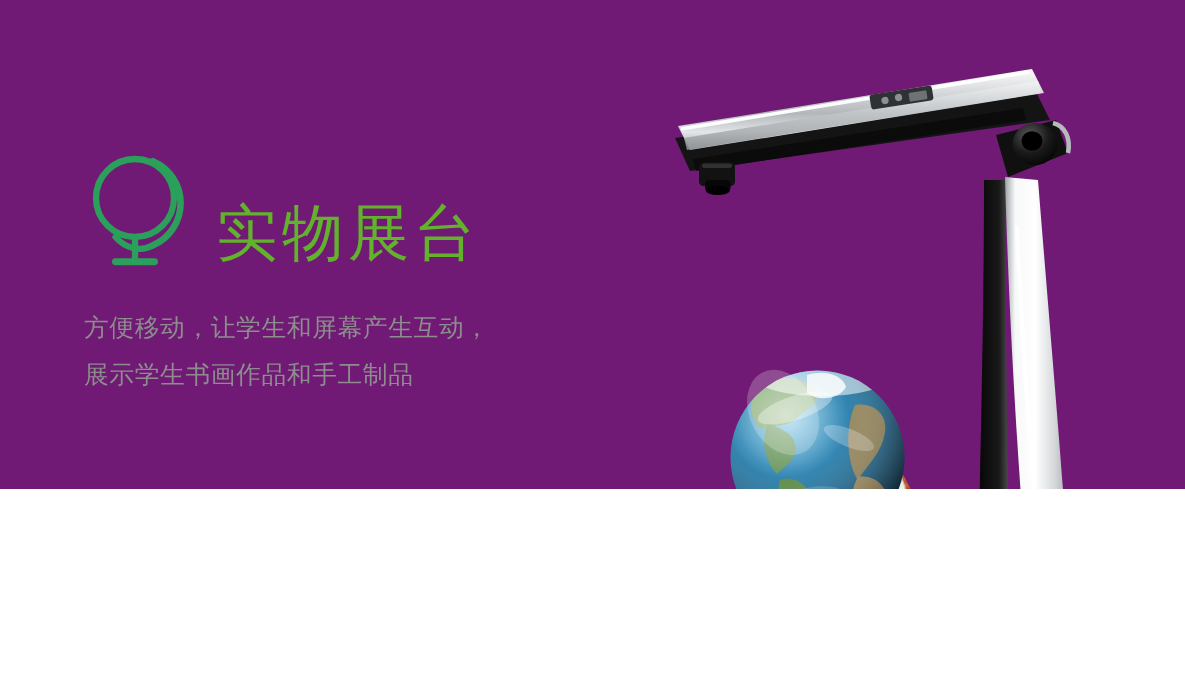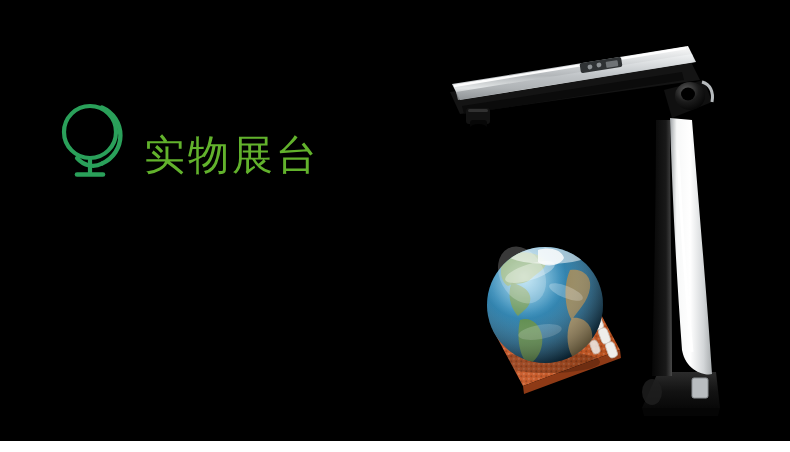--- a/index.html
+++ b/index.html
@@ -6,22 +6,22 @@
     margin: 0;
     padding: 0;
     background: #ffffff;
   }
   body {
     font-family: "Liberation Sans", "DejaVu Sans", sans-serif;
   }
   #banner {
     position: relative;
     width: 790px;
-    height: 441px;
-    background: #000000;
+    height: 326px;
+    background: #701a75;
     overflow: hidden;
   }
 
   
   #text-block {
     position: absolute;
     left: 56px;
     top: 96px;
     width: 400px;
   }
@@ -85,20 +85,24 @@
 
           <path d="M 34 62 L 34 75"></path>
 
           <path d="M 21 76.5 L 47 76.5" stroke-width="4.6"></path>
         </g>
       </svg>
 
       <div id="page-title">实物展台</div>
     </div>
 
+    <div id="subtitle">
+      <div>方便移动，让学生和屏幕产生互动，</div>
+      <div>展示学生书画作品和手工制品</div>
+    </div>
   </div>
 
   <div id="product">
     <svg width="370" height="420" viewBox="0 0 370 420">
       <defs>
 
         <linearGradient id="gHeadTop" x1="0" y1="0" x2="0" y2="1">
           <stop offset="0%" stop-color="#fbfbfb"></stop>
           <stop offset="28%" stop-color="#d7dadc"></stop>
           <stop offset="55%" stop-color="#b3b7ba"></stop>

